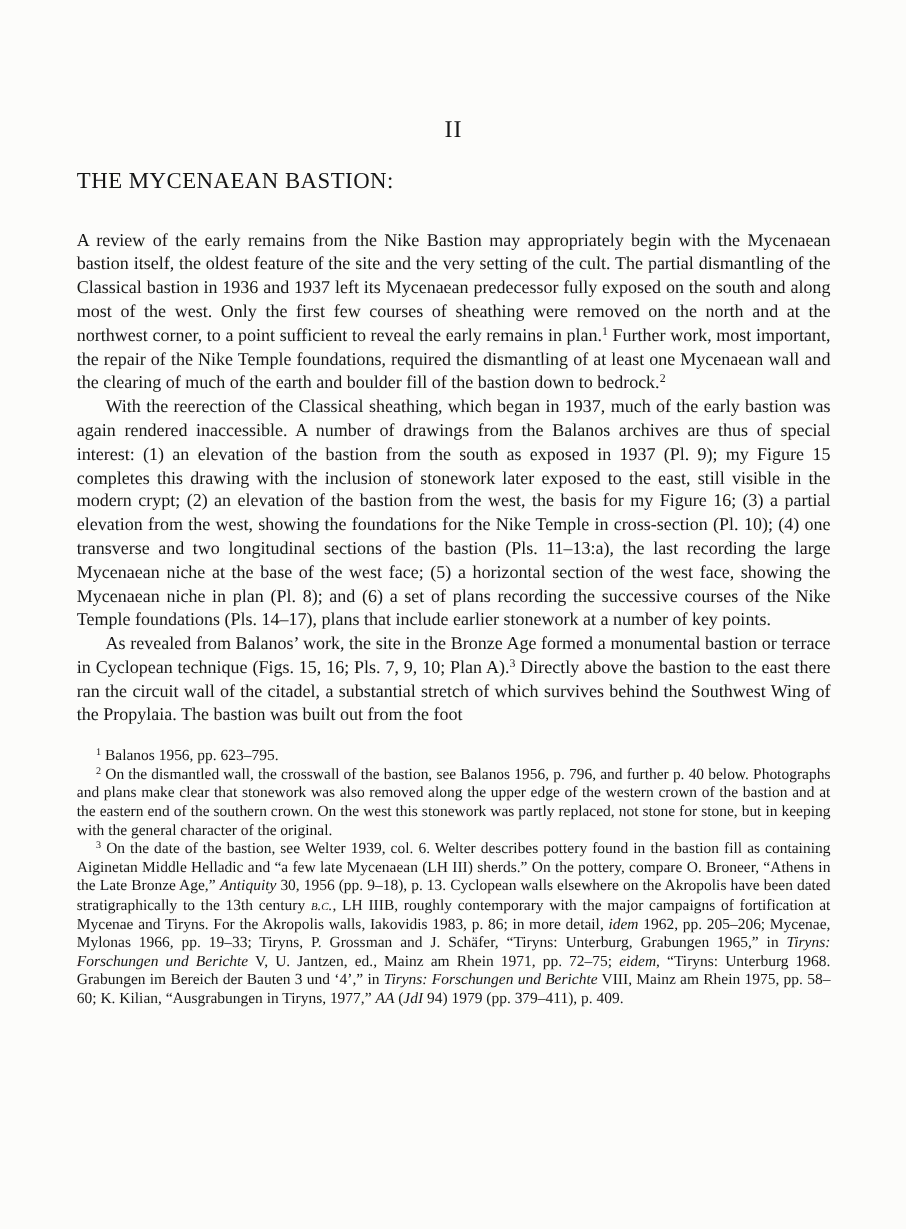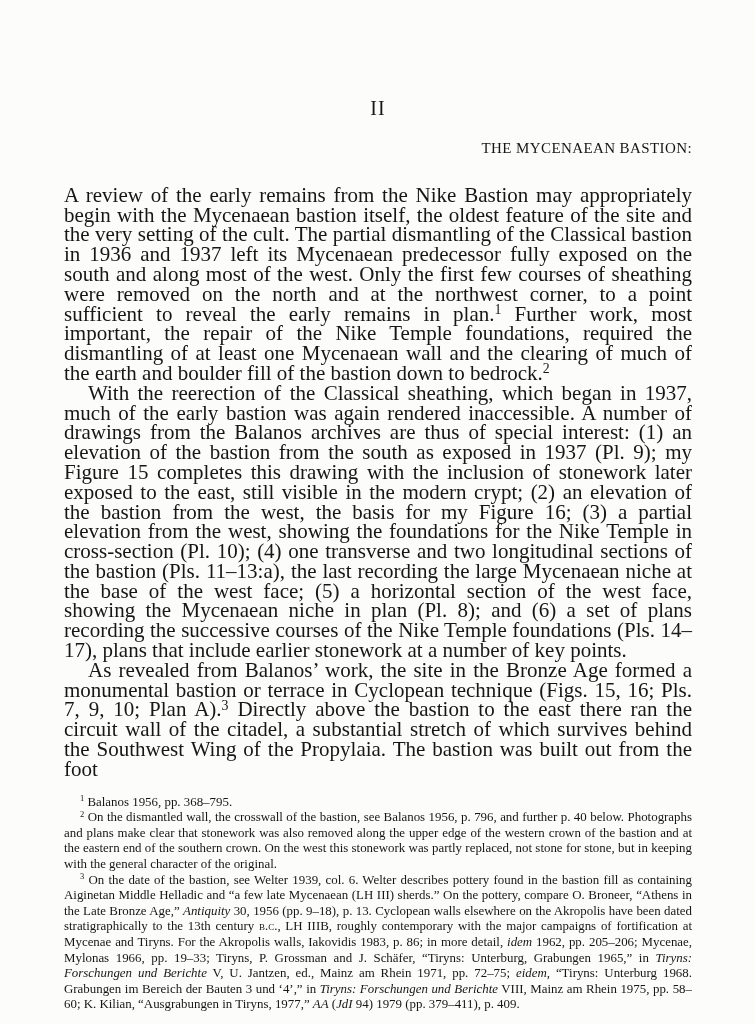--- a/index.html
+++ b/index.html
@@ -13,70 +13,70 @@
     color: #161616;
     overflow: hidden;
   }
   .chapter-num {
     text-align: center;
     font-size: 20px;
     letter-spacing: 1px;
     margin: 0 0 18px 0;
   }
   .chapter-title {
-    text-align: right;
-    font-size: 15px;
+    text-align: left;
+    font-size: 19px;
     font-weight: 400;
     letter-spacing: 0.4px;
     line-height: 1.45;
     margin: 0 0 26px 0;
   }
   .title-line { display: block; }
   .body-text .para {
     margin: 0;
     text-align: justify;
-    font-size: 21px;
+    font-size: 15px;
     line-height: 19.8px;
     text-indent: 24px;
   }
   .body-text .para.no-indent { text-indent: 0; }
   .footnotes { margin-top: 15px; }
   .footnotes .fn {
     margin: 0;
     text-align: justify;
     font-size: 12.9px;
     line-height: 15.6px;
     text-indent: 16px;
   }
   sup {
     font-size: 66%;
     line-height: 0;
     vertical-align: baseline;
     position: relative;
     top: -0.5em;
   }
   i { font-style: italic; margin-top: 20px; }
-  .sc { text-transform: lowercase; font-variant: small-caps; }
+  .sc { text-transform: lowercase; font-variant: small-caps; font-style: italic; }
 </style>
 </head>
 <body>
 
 <div class="page">
 
   <div class="chapter-num">II</div>
 
   <h1 class="chapter-title">
     <span class="title-line">THE MYCENAEAN BASTION:</span>
   </h1>
 
   <div class="body-text">
     <p class="para no-indent"><span>A review of the early remains from the Nike Bastion may appropriately begin with the Mycenaean bastion itself, the oldest feature of the site and the very setting of the cult. The partial dismantling of the Classical bastion in 1936 and 1937 left its Mycenaean predecessor fully exposed on the south and along most of the west. Only the first few courses of sheathing were removed on the north and at the northwest corner, to a point sufficient to reveal the early remains in plan.</span><sup>1</sup><span> Further work, most important, the repair of the Nike Temple foundations, required the dismantling of at least one Mycenaean wall and the clearing of much of the earth and boulder fill of the bastion down to bedrock.</span><sup>2</sup></p>
     <p class="para"><span>With the reerection of the Classical sheathing, which began in 1937, much of the early bastion was again rendered inaccessible. A number of drawings from the Balanos archives are thus of special interest: (1) an elevation of the bastion from the south as exposed in 1937 (Pl. 9); my Figure 15 completes this drawing with the inclusion of stonework later exposed to the east, still visible in the modern crypt; (2) an elevation of the bastion from the west, the basis for my Figure 16; (3) a partial elevation from the west, showing the foundations for the Nike Temple in cross-section (Pl. 10); (4) one transverse and two longitudinal sections of the bastion (Pls. 11–13:a), the last recording the large Mycenaean niche at the base of the west face; (5) a horizontal section of the west face, showing the Mycenaean niche in plan (Pl. 8); and (6) a set of plans recording the successive courses of the Nike Temple foundations (Pls. 14–17), plans that include earlier stonework at a number of key points.</span></p>
     <p class="para"><span>As revealed from Balanos’ work, the site in the Bronze Age formed a monumental bastion or terrace in Cyclopean technique (Figs. 15, 16; Pls. 7, 9, 10; Plan A).</span><sup>3</sup><span> Directly above the bastion to the east there ran the circuit wall of the citadel, a substantial stretch of which survives behind the Southwest Wing of the Propylaia. The bastion was built out from the foot</span></p>
   </div>
 
   <div class="footnotes">
-    <p class="fn"><sup>1</sup><span> Balanos 1956, pp. 368–795.</span></p>
+    <p class="fn"><sup>1</sup><span> Balanos 1956, pp. 623–795.</span></p>
     <p class="fn"><sup>2</sup><span> On the dismantled wall, the crosswall of the bastion, see Balanos 1956, p. 796, and further p. 40 below. Photographs and plans make clear that stonework was also removed along the upper edge of the western crown of the bastion and at the eastern end of the southern crown. On the west this stonework was partly replaced, not stone for stone, but in keeping with the general character of the original.</span></p>
     <p class="fn"><sup>3</sup><span> On the date of the bastion, see Welter 1939, col. 6. Welter describes pottery found in the bastion fill as containing Aiginetan Middle Helladic and “a few late Mycenaean (LH III) sherds.” On the pottery, compare O. Broneer, “Athens in the Late Bronze Age,” </span><i>Antiquity</i><span> 30, 1956 (pp. 9–18), p. 13. Cyclopean walls elsewhere on the Akropolis have been dated stratigraphically to the 13th century </span><span class="sc">B.C.</span><span>, LH IIIB, roughly contemporary with the major campaigns of fortification at Mycenae and Tiryns. For the Akropolis walls, Iakovidis 1983, p. 86; in more detail, </span><i>idem</i><span> 1962, pp. 205–206; Mycenae, Mylonas 1966, pp. 19–33; Tiryns, P. Grossman and J. Schäfer, “Tiryns: Unterburg, Grabungen 1965,” in </span><i>Tiryns: Forschungen und Berichte</i><span> V, U. Jantzen, ed., Mainz am Rhein 1971, pp. 72–75; </span><i>eidem</i><span>, “Tiryns: Unterburg 1968. Grabungen im Bereich der Bauten 3 und ‘4’,” in </span><i>Tiryns: Forschungen und Berichte</i><span> VIII, Mainz am Rhein 1975, pp. 58–60; K. Kilian, “Ausgrabungen in Tiryns, 1977,” </span><i>AA</i><span> (</span><i>JdI</i><span> 94) 1979 (pp. 379–411), p. 409.</span></p>
   </div>
 
 </div>
 
 </body></html>

